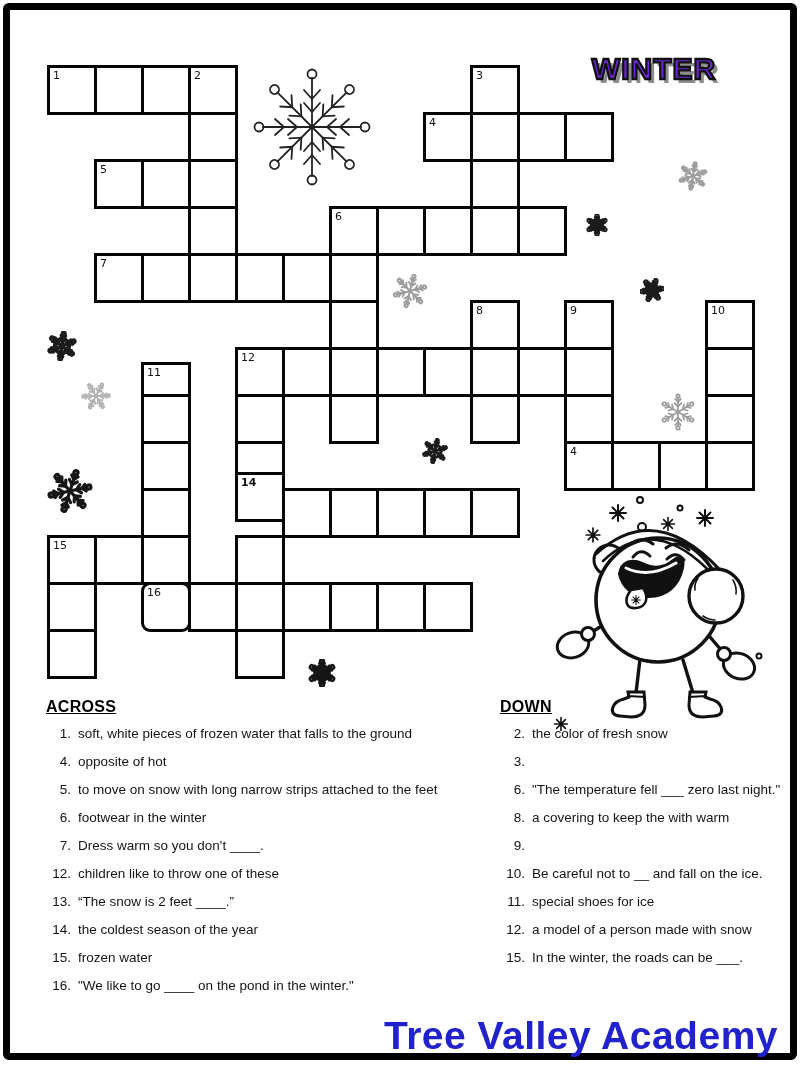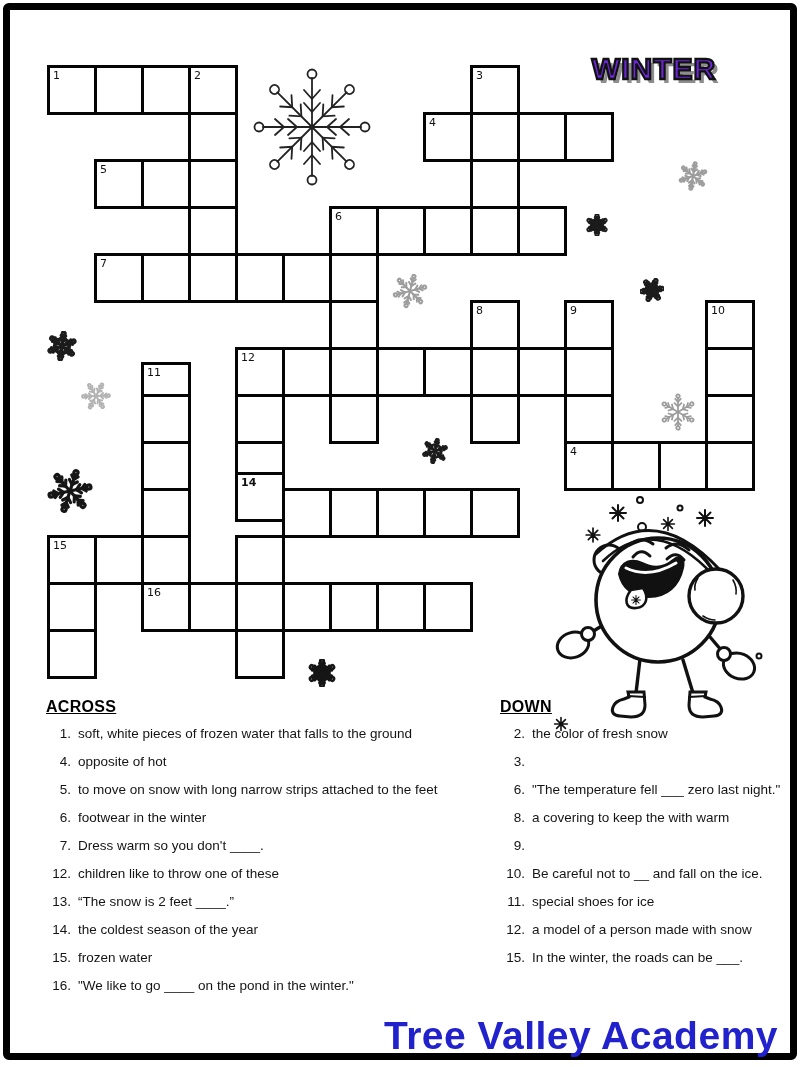--- a/index.html
+++ b/index.html
@@ -184,21 +184,21 @@
     <div class="cell" style="left: 376px; top: 488px;"></div>
     <div class="cell" style="left: 423px; top: 488px;"></div>
     <div class="cell" style="left: 470px; top: 488px;"></div>
     <div class="cell" style="left: 47px; top: 535px;">
       <div class="cellnum">15</div>
     </div>
     <div class="cell" style="left: 94px; top: 535px;"></div>
     <div class="cell" style="left: 141px; top: 535px;"></div>
     <div class="cell" style="left: 235px; top: 535px;"></div>
     <div class="cell" style="left: 47px; top: 582px;"></div>
-    <div class="cell" style="left: 141px; top: 582px;">
+    <div class="cell" style="left: 141px; top: 582px; border-radius: 9px;">
       <div class="cellnum">16</div>
     </div>
     <div class="cell" style="left: 188px; top: 582px;"></div>
     <div class="cell" style="left: 235px; top: 582px;"></div>
     <div class="cell" style="left: 282px; top: 582px;"></div>
     <div class="cell" style="left: 329px; top: 582px;"></div>
     <div class="cell" style="left: 376px; top: 582px;"></div>
     <div class="cell" style="left: 423px; top: 582px;"></div>
     <div class="cell" style="left: 47px; top: 629px;"></div>
     <div class="cell" style="left: 235px; top: 629px;"></div>

